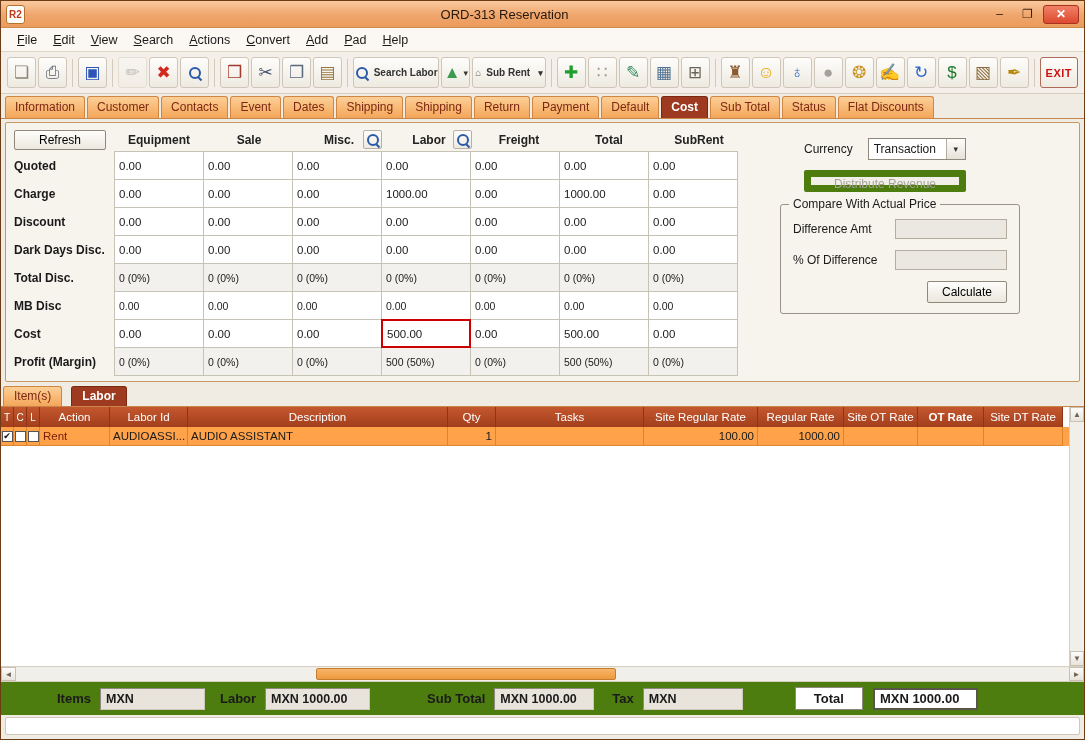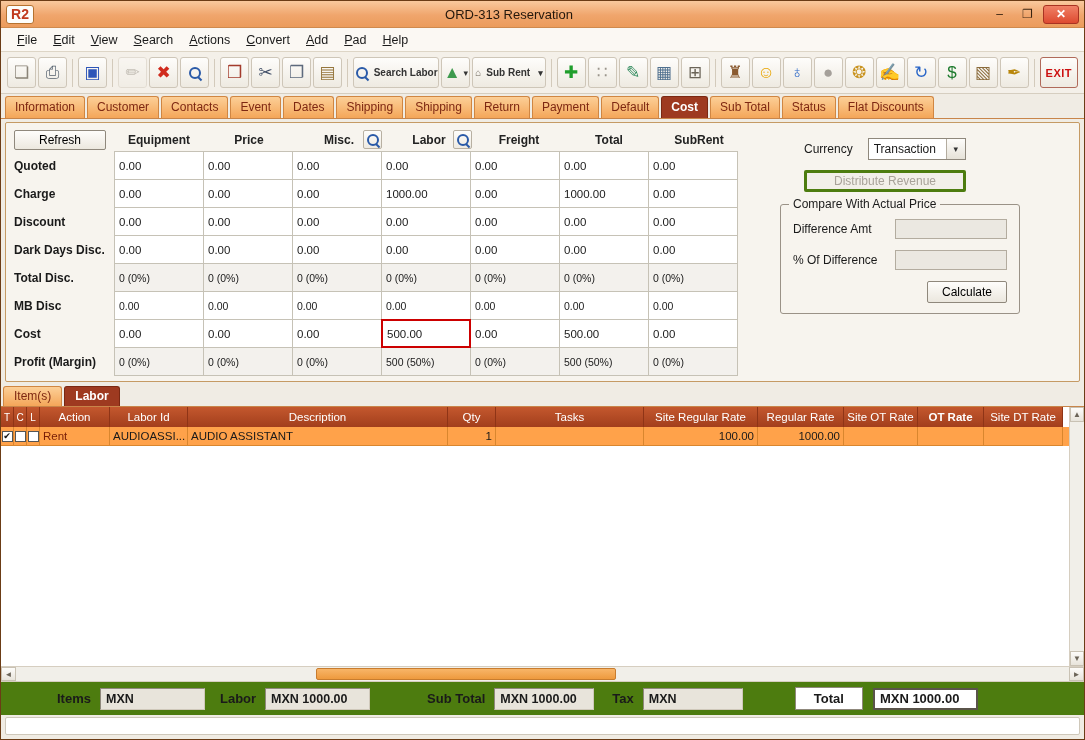--- a/index.html
+++ b/index.html
@@ -4,21 +4,21 @@
 <style>
   * { margin:0; padding:0; box-sizing:border-box; }
   html,body { width:1085px; height:740px; }
   body { font-family:"Liberation Sans", sans-serif; font-size:12px; color:#1a1a1a; background:#fff; }
   button { font-family:inherit; cursor:default; }
 
   .window { width:1085px; height:740px; border:1px solid #6b3c16; background:#f0ece4; display:flex; flex-direction:column; overflow:hidden; }
 
   
   .titlebar { height:27px; flex:0 0 27px; background:linear-gradient(#f9c99e,#f0a56c 55%,#eb9c5c); border-bottom:1px solid #cf8a4e; display:flex; align-items:center; padding:0 5px; }
-  .logo { width:28px; height:19px; background:#fdfdfb; border:1px solid #b5722f; border-radius:3px; color:#c03a1e; font-weight:bold; font-size:14px; display:flex; align-items:center; justify-content:center; }
+  .logo { width:19px; height:19px; background:#fdfdfb; border:1px solid #b5722f; border-radius:3px; color:#c03a1e; font-weight:bold; font-size:10px; display:flex; align-items:center; justify-content:center; }
   .title { flex:1; text-align:center; font-size:13px; color:#24180c; }
   .winbtn { width:25px; height:19px; display:flex; align-items:center; justify-content:center; font-size:12px; color:#3a2410; margin-left:3px; background:transparent; border:none; }
   .winbtn.close { width:36px; background:linear-gradient(#f08166,#dd4a30); border:1px solid #a83322; border-radius:3px; color:#fff; font-weight:bold; }
 
   
   .menubar { height:24px; flex:0 0 24px; background:#fbf8f3; border-bottom:1px solid #ddd5c6; display:flex; align-items:center; padding:0 8px; }
   .menu-item { display:inline-block; padding:3px 8px; font-size:12.5px; }
   .menu-item::first-letter { text-decoration:underline; }
 
   
@@ -56,31 +56,31 @@
   .cg-row.small .cg-cell { font-size:10.5px; }
   .cg-cell.focused { border:2px solid #cc0000; z-index:2; position:relative; }
   .refresh-btn { width:92px; height:20px; background:linear-gradient(#fefdfb,#ece8df); border:1px solid #8f887c; border-radius:2px; font-size:12px; }
 
   .cost-right { flex:1; padding:6px 10px 0 28px; }
   .currency-row { display:flex; align-items:center; gap:15px; margin:4px 0 10px 24px; }
   .currency-row .lbl { font-size:12px; }
   .dropdown { width:98px; height:22px; border:1px solid #8f887c; background:#fff; display:flex; align-items:center; }
   .dropdown .val { flex:1; padding:0 5px; font-size:12px; overflow:hidden; white-space:nowrap; }
   .dropdown .arrow { width:19px; height:100%; background:linear-gradient(#fdfcfa,#e6e2d8); border-left:1px solid #b3ac9f; display:flex; align-items:center; justify-content:center; font-size:9px; color:#333; flex:0 0 19px; }
-  .btn-disabled { display:block; margin:0 0 12px 24px; width:162px; height:22px; color:#a8a299; background:#f2efe9; border:3px solid #4d7c0f; border-radius:2px; font-size:12px; }
+  .btn-disabled { display:block; margin:0 0 12px 24px; width:162px; height:22px; color:#a8a299; background:#f2efe9; border:7px solid #4d7c0f; border-radius:2px; font-size:12px; }
   .groupbox { position:relative; border:1px solid #9a9287; border-radius:3px; width:240px; padding:14px 12px 10px; margin-top:6px; }
   .gtitle { position:absolute; top:-8px; left:8px; background:#f7f4ee; padding:0 4px; font-weight:normal; font-size:12px; white-space:nowrap; }
   .field-row { display:flex; align-items:center; justify-content:space-between; margin-bottom:11px; }
   .field-row .flbl { font-size:12px; }
   .field-input { width:112px; height:20px; background:#ebe8e1; border:1px solid #b3ac9f; }
   .calc-row { text-align:right; }
   .calc-btn { height:22px; padding:0 14px; background:linear-gradient(#fefdfb,#ebe7de); border:1px solid #8f887c; border-radius:2px; font-size:12px; }
 
   
-  .detail-tabstrip { height:22px; flex:0 0 22px; background:#f0ece4; display:flex; align-items:flex-end; padding:2px 2px 0; gap:2px; border-bottom:1px solid #c8854a; }
+  .detail-tabstrip { height:22px; flex:0 0 22px; background:#f0ece4; display:flex; align-items:flex-end; padding:2px 2px 0; gap:9px; border-bottom:1px solid #c8854a; }
   .dtab { padding:2px 10px 3px; background:linear-gradient(#fccf97,#f4a659); color:#7e2812; border:1px solid #d08642; border-bottom:none; border-radius:3px 3px 0 0; font-size:12px; }
   .dtab.selected { background:#9e3a20; color:#fff; font-weight:bold; border-color:#7a2812; }
 
   
   .grid-area { flex:1; display:flex; background:#fff; overflow:hidden; }
   .grid-main { flex:1; overflow:hidden; }
   .lg-header { display:flex; }
   .lg-head { height:20px; display:flex; align-items:center; justify-content:center; color:#fff; font-size:11.5px; background:linear-gradient(#c4582e,#a23e1c); border-right:1px solid #8f3416; white-space:nowrap; overflow:hidden; flex:0 0 auto; }
   .lg-row { display:flex; background:#ffa24a; }
   .lg-cell { height:19px; display:flex; align-items:center; padding:0 3px; border-right:1px solid #d9862e; border-bottom:1px solid #d9862e; font-size:11.5px; overflow:hidden; white-space:nowrap; flex:0 0 auto; }
@@ -258,21 +258,21 @@
   <div class="cost-panel">
     <div class="cost-left">
         <div class="cg-row header">
           <div class="cg-labelcell">
             <button class="refresh-btn">Refresh</button>
           </div>
           <div class="cg-head">
             <span>Equipment</span>
           </div>
           <div class="cg-head">
-            <span>Price</span>
+            <span>Sale</span>
           </div>
           <div class="cg-head">
             <span>Misc.</span>
             <button class="cell-search-btn">
               <span class="mag"></span>
             </button>
           </div>
           <div class="cg-head">
             <span>Labor</span>
             <button class="cell-search-btn">

